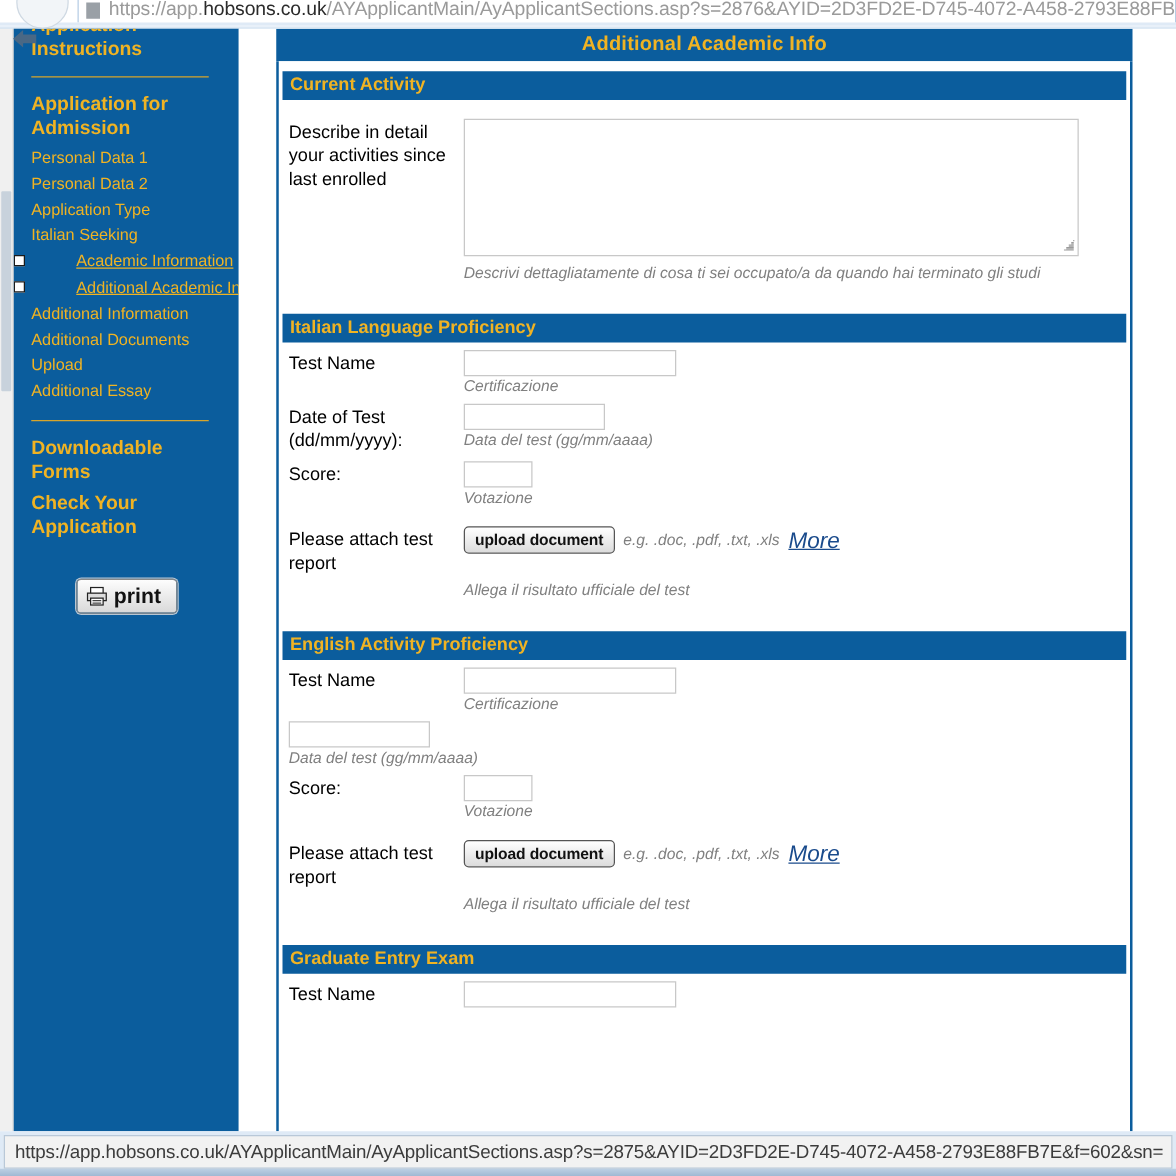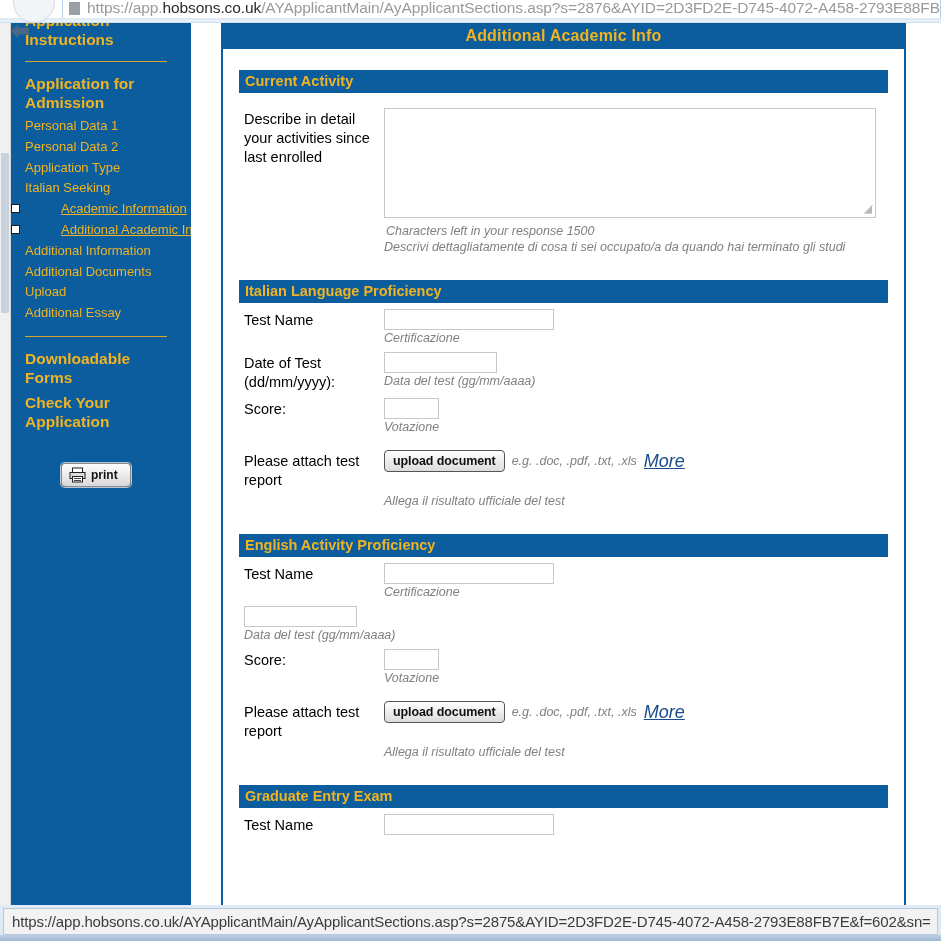--- a/index.html
+++ b/index.html
@@ -165,21 +165,21 @@
     align-items: center;
     gap: 5px;
     padding: 3px 12px 3px 7px;
     background: linear-gradient(#fdfdfd, #d9d9d9);
     border: 1px solid #8a8a8a;
     border-radius: 4px;
     box-shadow: 0 0 0 1px #b9c6d2;
     cursor: pointer;
   }
   .print-label {
-    font-size: 12px;
+    font-size: 17px;
     font-weight: bold;
     color: #111;
     font-family: "Liberation Sans", sans-serif;
   }
   .printer-ico { width: 17px; height: 16px; display: block; }
 
   
   .main {
     position: absolute;
     left: 191px; top: 23px;
@@ -200,21 +200,21 @@
     font-weight: bold;
     display: flex;
     align-items: center;
     justify-content: center;
     letter-spacing: 0.2px;
   }
   .panel {
     border: 2px solid #0b5d9d;
     border-top: none;
     background: #ffffff;
-    padding: 16px;
+    padding: 3px;
     min-height: 860px;
     box-sizing: border-box;
   }
   .section-bar {
     background: #0b5d9d;
     color: #f0b323;
     font-size: 14.5px;
     font-weight: bold;
     padding: 3px 0 4px 6px;
     line-height: 16px;
@@ -452,21 +452,20 @@
         <div class="row">
           <div class="row-label">Describe in detail your activities since last enrolled</div>
           <div class="row-field">
             <div class="ta-wrap">
               <textarea class="ta" style=""></textarea>
               <svg class="ta-grip" viewBox="0 0 9 9">
                 <path d="M8 0 L8 1 M6 2 L8 2 M6 3 L8 3 M4 4 L8 4 M4 5 L8 5 M2 6 L8 6 M2 7 L8 7 M0 8 L8 8" stroke="#9a9a9a" stroke-width="0.9"></path>
               </svg>
             </div>
             <div style="height:5px"></div>
-            <div class="hint indent">Characters left in your response 1500</div>
             <div class="hint" style="width:492px">Descrivi dettagliatamente di cosa ti sei occupato/a da quando hai terminato gli studi</div>
           </div>
         </div>
 
         <div class="spacer-md"></div>
 
         <div class="section-bar">Italian Language Proficiency</div>
 
         <div class="row">
           <div class="row-label">Test Name</div>

